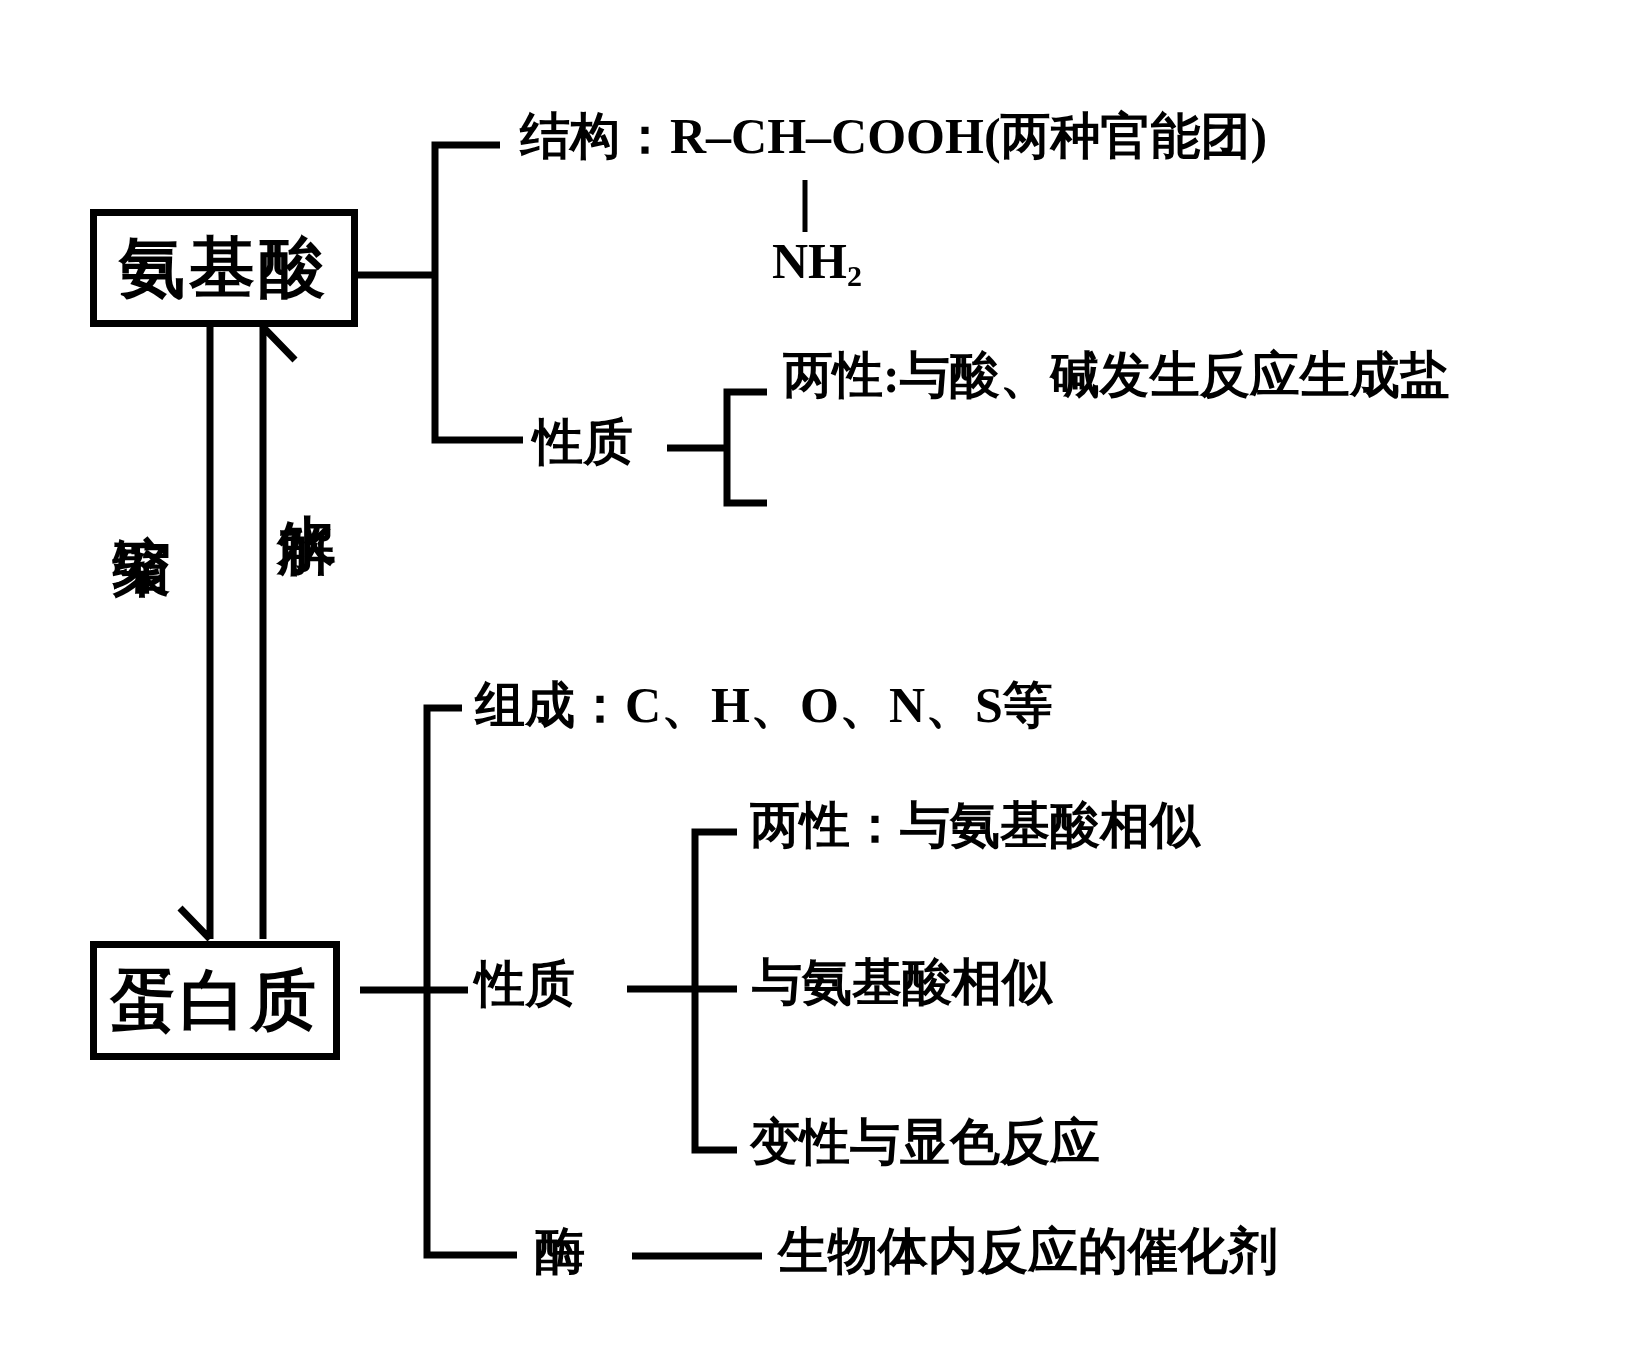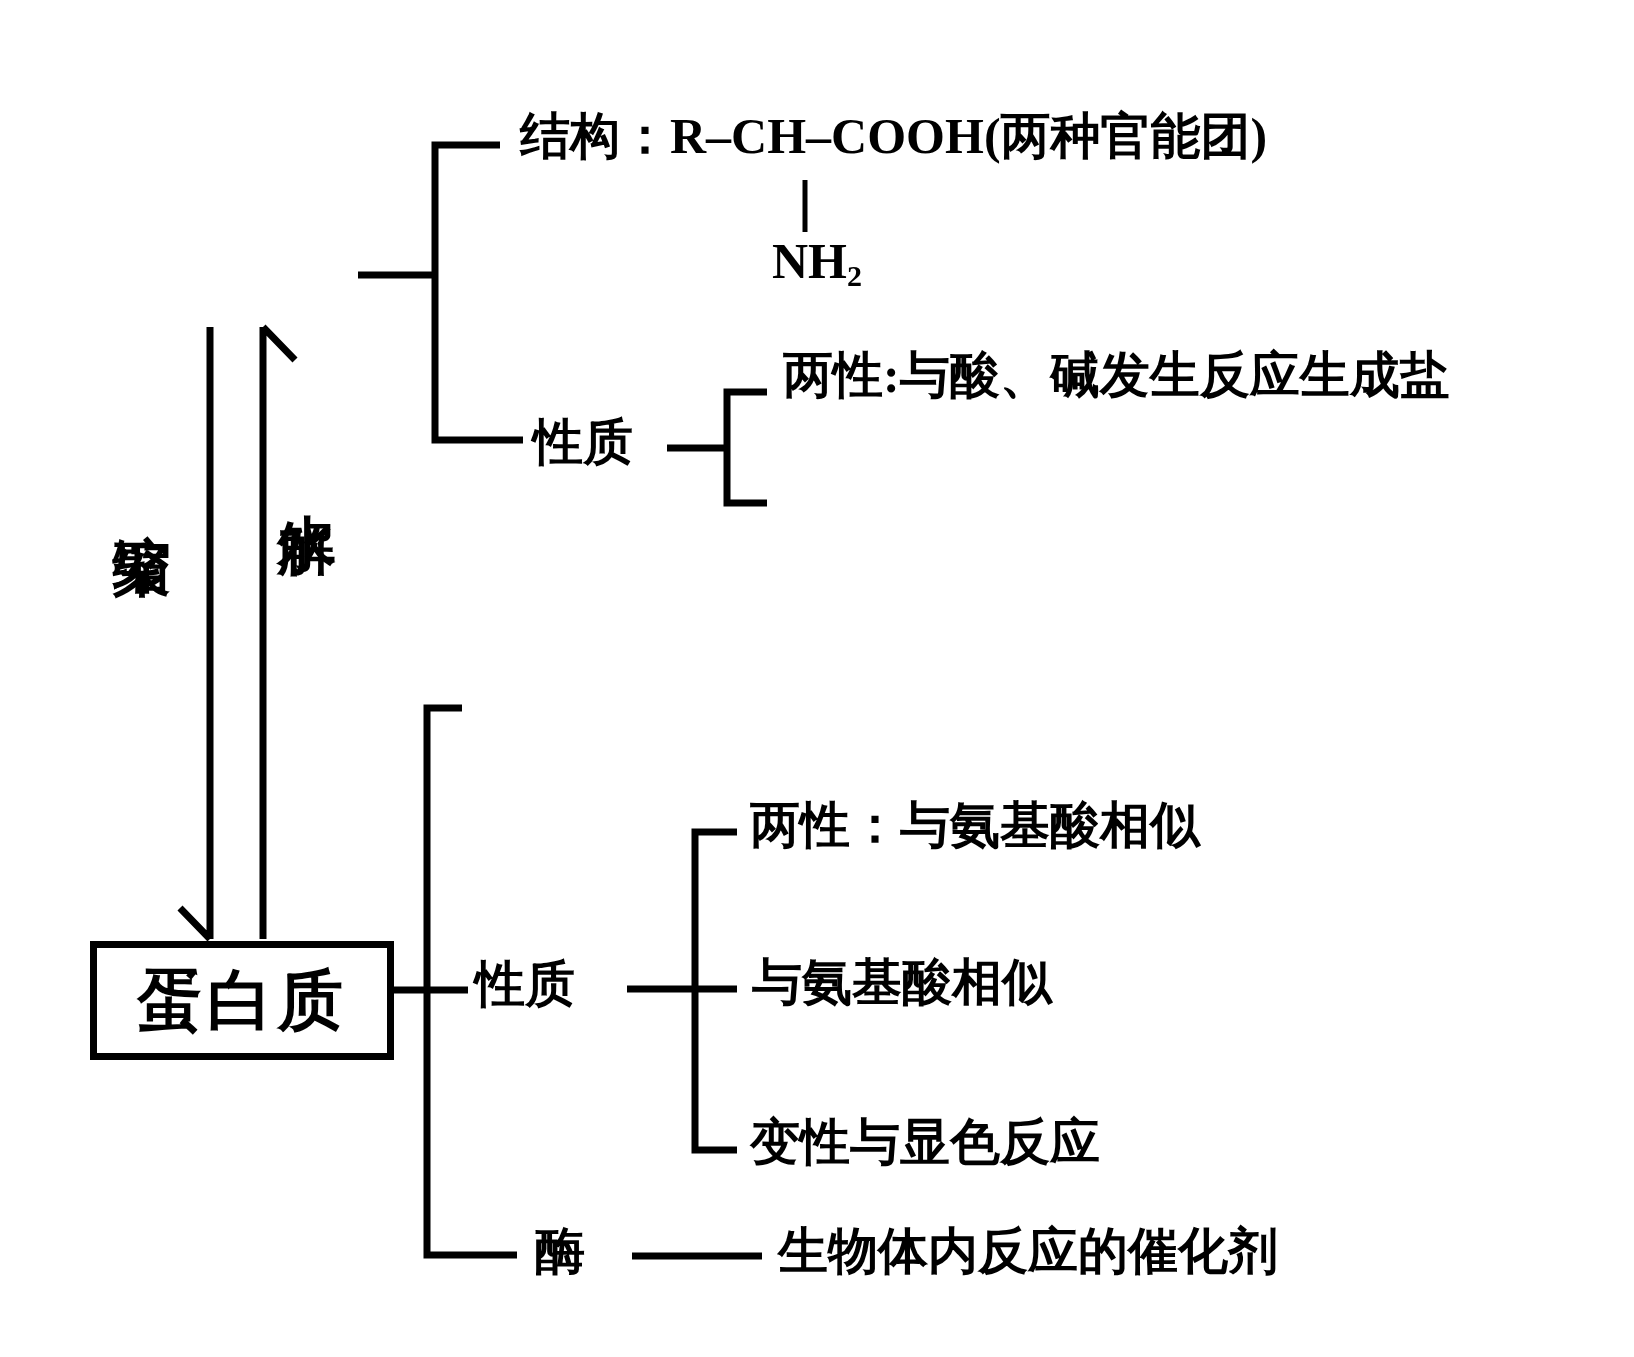--- a/index.html
+++ b/index.html
@@ -17,21 +17,21 @@
   .box{
     position:absolute;
     box-sizing:border-box;
     border:7px solid #000;
     display:flex;align-items:center;justify-content:center;
     font-size:66px;
     letter-spacing:4px;
     background:#fff;
   }
   .amino-box{left:90px;top:209px;width:268px;height:118px;}
-  .protein-box{left:90px;top:941px;width:304px;height:119px;font-family:Liberation Mono, monospace;}
+  .protein-box{left:90px;top:941px;width:250px;height:119px;font-family:Liberation Mono, monospace;}
   .row{
     position:absolute;
     font-size:50px;
     line-height:1;
     white-space:nowrap;
   }
   .sub{font-size:0.6em;vertical-align:-0.28em;}
   .vlabel{
     position:absolute;
     writing-mode:vertical-rl;
@@ -54,39 +54,43 @@
 
     <path d="M210 327 V939 M210 939 L180 908" fill="none" stroke="#000" stroke-width="7"></path>
 
     <path d="M263 939 V327 M263 327 L295 360" fill="none" stroke="#000" stroke-width="7"></path>
 
     <path d="M360 990 H468 M462 708 H427 V1255 H517 M627 989 H737 M737 832 H695 V1150 H737" fill="none" stroke="#000" stroke-width="7"></path>
 
     <path d="M632 1256 H762" fill="none" stroke="#000" stroke-width="7"></path>
   </svg>
 
+  <div class="box amino-box">
+    <span>氨基酸</span>
+  </div>
 
   <div class="box protein-box">
     <span>蛋白质</span>
   </div>
 
   <div class="vlabel" style="left:112px;top:487px;">缩聚</div>
   <div class="vlabel" style="left:277px;top:467px;">水解</div>
 
   <div class="row" style="left:520px;top:111px;">结构：R–CH–COOH(两种官能团)</div>
 
   <div class="row" style="left:772px;top:236px;">
     <span>NH</span><span class="sub">2</span>
   </div>
 
   <div class="row" style="left:533px;top:417px;">性质</div>
 
   <div class="row" style="left:783px;top:350px;">两性:与酸、碱发生反应生成盐</div>
 
 
+  <div class="row" style="left:475px;top:680px;">组成：C、H、O、N、S等</div>
 
   <div class="row" style="left:475px;top:959px;">性质</div>
 
   <div class="row" style="left:750px;top:800px;">两性：与氨基酸相似</div>
 
   <div class="row" style="left:752px;top:957px;">与氨基酸相似</div>
 
   <div class="row" style="left:750px;top:1117px;">变性与显色反应</div>
 
   <div class="row" style="left:535px;top:1226px;">酶</div>

